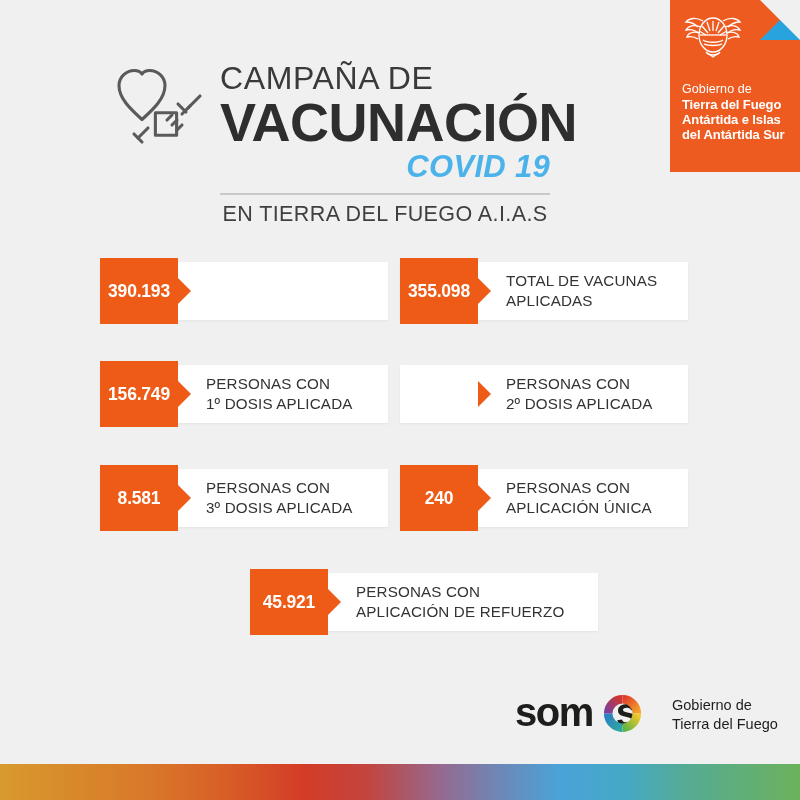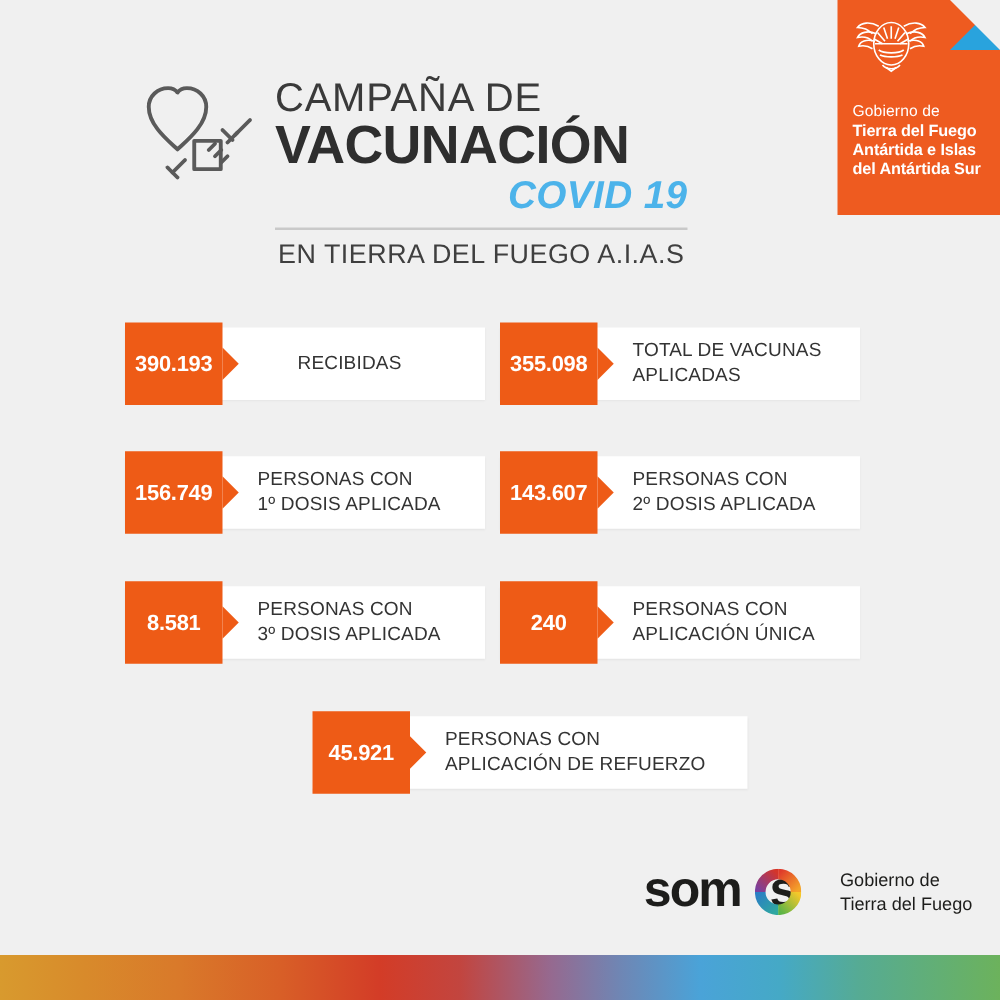--- a/index.html
+++ b/index.html
@@ -42,21 +42,21 @@
   #gov-text .lb { font-size: 13px; font-weight: bold; letter-spacing: -.1px; }
 
   
   #hdr-icon { position: absolute; left: 104px; top: 62px; width: 104px; height: 96px; }
   #hdr-text { position: absolute; left: 220px; top: 62px; width: 330px; }
   #ttl-campana {
     font-size: 32px; color: #3a3a3a; font-weight: normal;
     letter-spacing: .6px; line-height: 1;
   }
   #ttl-vacunacion {
-    font-size: 43px; color: #2e2e2e; font-weight: bold;
+    font-size: 54px; color: #2e2e2e; font-weight: bold;
     letter-spacing: -.5px; line-height: 1.02; margin-top: 1px;
   }
   #ttl-covid {
     font-size: 31px; color: #4cb3ea; font-weight: bold; font-style: italic;
     letter-spacing: .3px; line-height: 1.06; text-align: right; margin-top: 1px;
   }
   #ttl-divider {
     height: 2px; background: #c9c9c9; margin-top: 9px; margin-bottom: 7px;
   }
   #ttl-sub {
@@ -188,21 +188,20 @@
     <div id="ttl-sub">EN TIERRA DEL FUEGO A.I.A.S</div>
   </div>
 
   <div id="cards-layer">
       <div class="card" style="left: 100px; top: 258px; width: 288px; height: 66px;">
         <div class="card-white" style="top: 4px; width: 288px; height: 58px;"></div>
         <div class="card-badge" style="width: 78px; height: 66px; background: rgb(238, 91, 22);">
           <span class="num">390.193</span>
         </div>
         <div class="card-arrow" style="left: 78px; top: 20px; border-left-color: rgb(238, 91, 22);"></div>
-        <div class="card-label" style="left: 138px; top: 0px; height: 66px; display: flex; flex-direction: column; justify-content: center; color: rgb(51, 51, 51);">RECIBIDAS</div>
       </div>
       <div class="card" style="left: 400px; top: 258px; width: 288px; height: 66px;">
         <div class="card-white" style="top: 4px; width: 288px; height: 58px;"></div>
         <div class="card-badge" style="width: 78px; height: 66px; background: rgb(238, 91, 22);">
           <span class="num">355.098</span>
         </div>
         <div class="card-arrow" style="left: 78px; top: 20px; border-left-color: rgb(238, 91, 22);"></div>
         <div class="card-label" style="left: 106px; top: 0px; height: 66px; display: flex; flex-direction: column; justify-content: center; color: rgb(51, 51, 51);">TOTAL  DE VACUNAS
 APLICADAS</div>
       </div>
@@ -210,23 +209,20 @@
         <div class="card-white" style="top: 4px; width: 288px; height: 58px;"></div>
         <div class="card-badge" style="width: 78px; height: 66px; background: rgb(238, 91, 22);">
           <span class="num">156.749</span>
         </div>
         <div class="card-arrow" style="left: 78px; top: 20px; border-left-color: rgb(238, 91, 22);"></div>
         <div class="card-label" style="left: 106px; top: 0px; height: 66px; display: flex; flex-direction: column; justify-content: center; color: rgb(51, 51, 51);">PERSONAS CON
 1º DOSIS APLICADA</div>
       </div>
       <div class="card" style="left: 400px; top: 361px; width: 288px; height: 66px;">
         <div class="card-white" style="top: 4px; width: 288px; height: 58px;"></div>
-        <div class="card-badge" style="width: 78px; height: 66px; background: rgb(238, 91, 22);">
-          <span class="num">143.607</span>
-        </div>
         <div class="card-arrow" style="left: 78px; top: 20px; border-left-color: rgb(238, 91, 22);"></div>
         <div class="card-label" style="left: 106px; top: 0px; height: 66px; display: flex; flex-direction: column; justify-content: center; color: rgb(51, 51, 51);">PERSONAS CON
 2º DOSIS APLICADA</div>
       </div>
       <div class="card" style="left: 100px; top: 465px; width: 288px; height: 66px;">
         <div class="card-white" style="top: 4px; width: 288px; height: 58px;"></div>
         <div class="card-badge" style="width: 78px; height: 66px; background: rgb(238, 91, 22);">
           <span class="num">8.581</span>
         </div>
         <div class="card-arrow" style="left: 78px; top: 20px; border-left-color: rgb(238, 91, 22);"></div>

